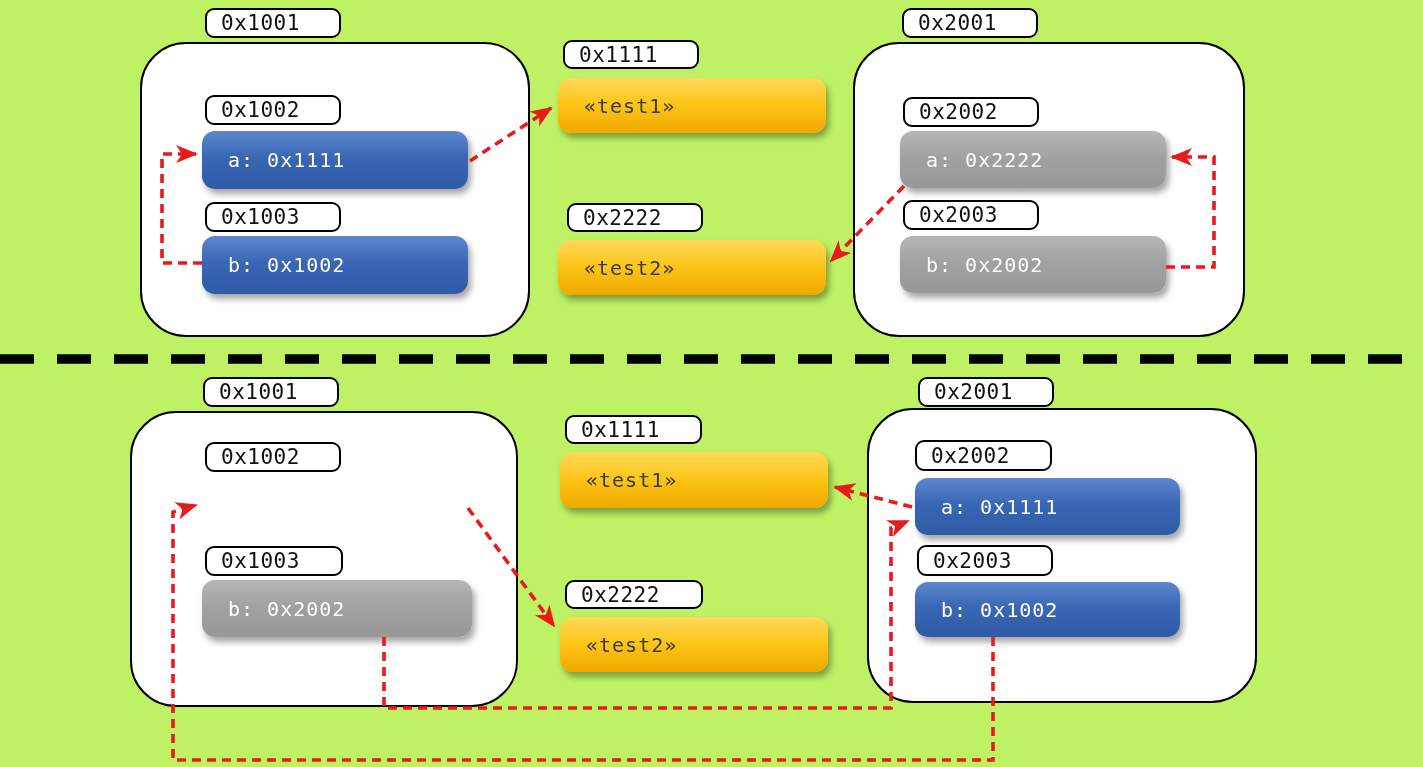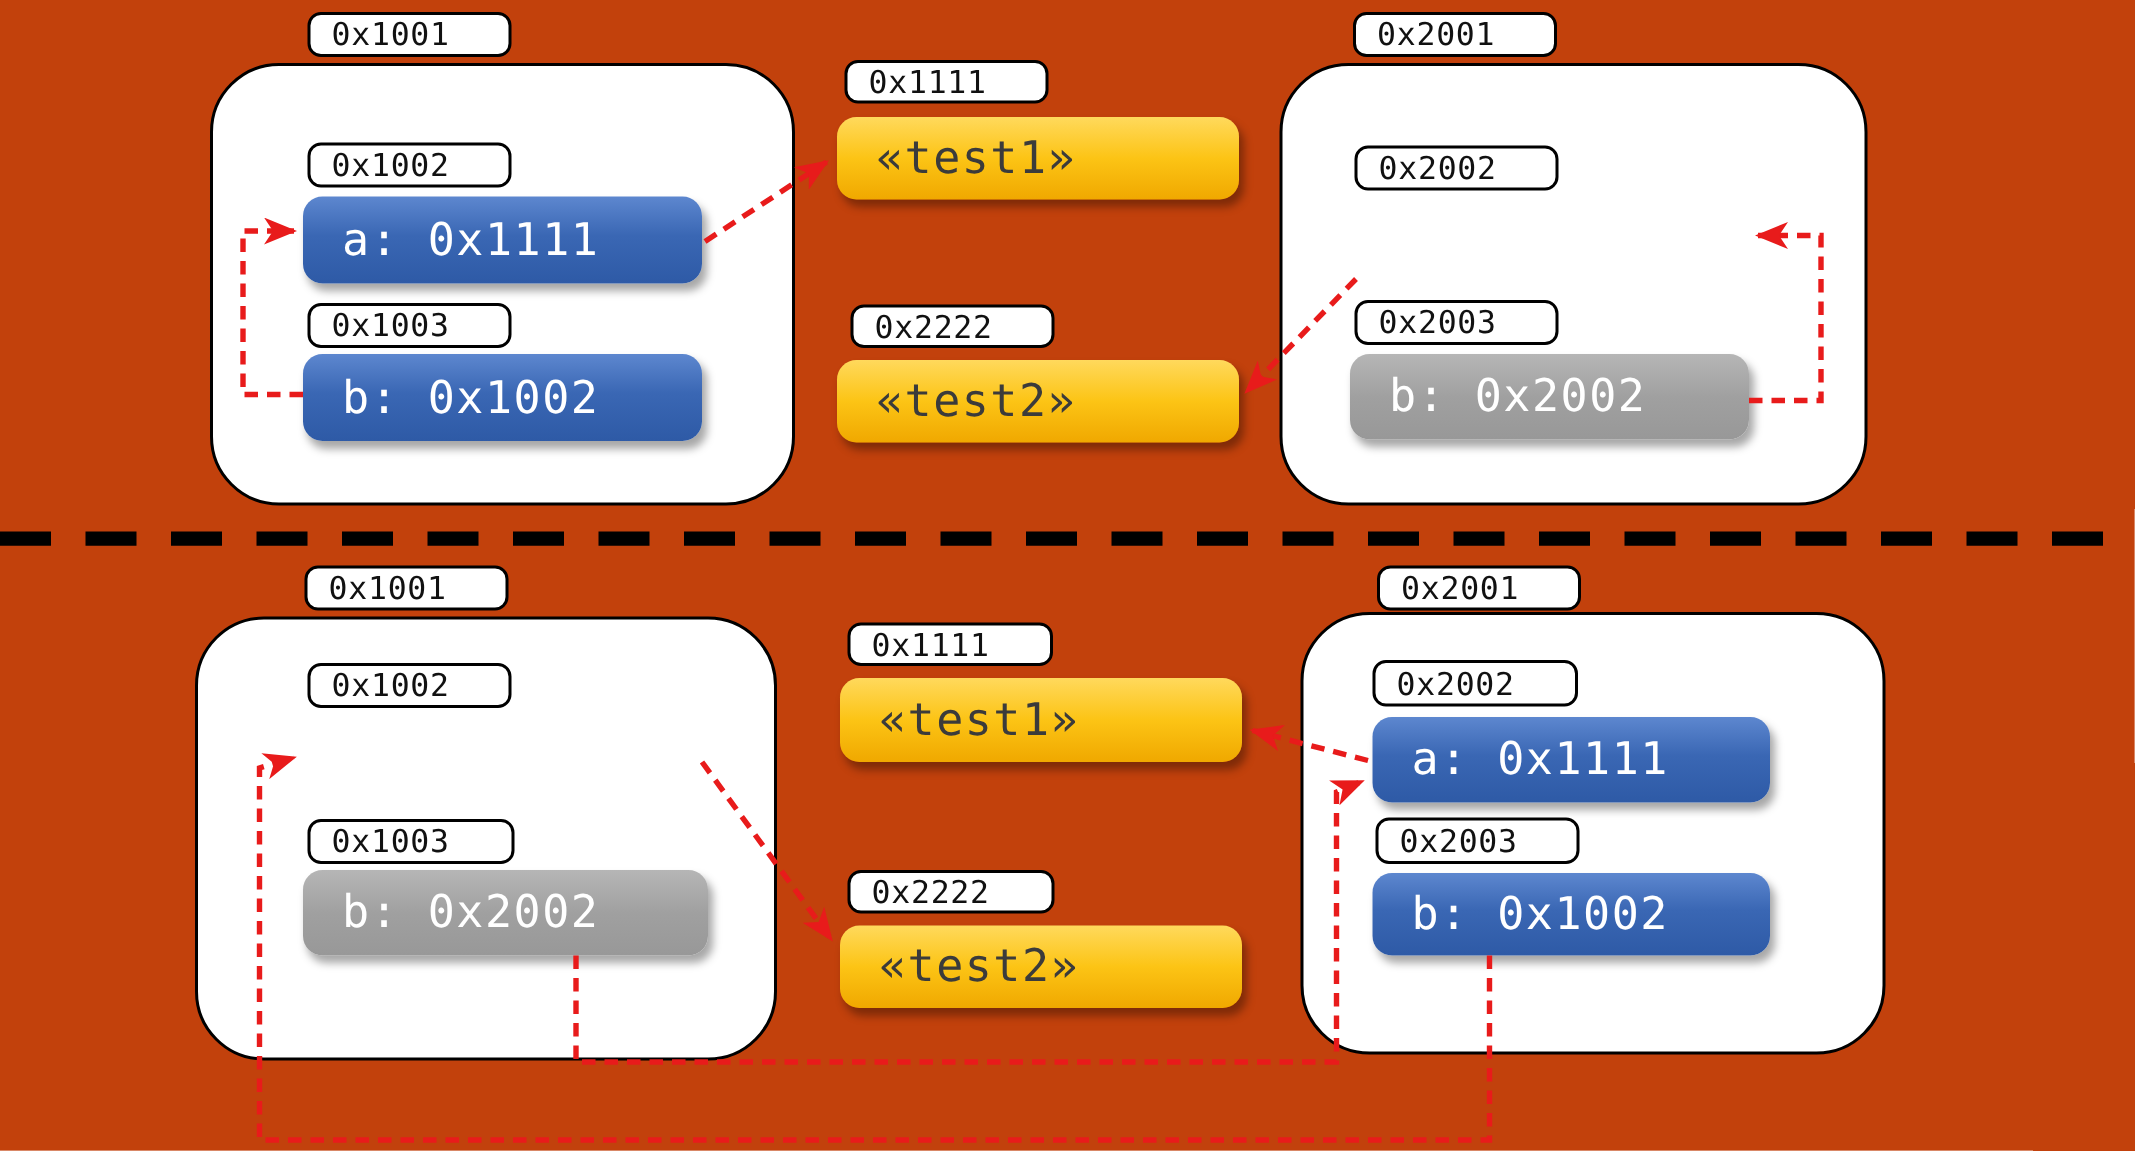--- a/index.html
+++ b/index.html
@@ -1,30 +1,30 @@
 <!DOCTYPE html>
 <html><head>
 <meta charset="utf-8">
 <style>
   * { margin: 0; padding: 0; box-sizing: border-box; }
   html, body { background: #ffffff; }
   body { width: 1423px; height: 767px; overflow: hidden;
          font-family: "DejaVu Sans Mono", "Liberation Mono", monospace; }
-  .canvas { position: relative; width: 1423px; height: 767px; background: #c2410c; }
+  .canvas { position: relative; width: 1423px; height: 767px; background: #bef264; }
 
   .frame { position: absolute; border: 2.5px solid #000; border-radius: 46px;
            background: #fff; z-index: 1; }
 
   .tag { position: absolute; background: #fff; border: 2.3px solid #000;
          border-radius: 9px; z-index: 3; display: flex; align-items: center;
          padding-left: 14px; font-size: 21px; color: #111; letter-spacing: 0.5px; }
 
   .slot { position: absolute; border-radius: 13px; z-index: 2;
           display: flex; align-items: center; padding-left: 26px;
-          font-size: 30px; letter-spacing: 1px;
+          font-size: 20px; letter-spacing: 1px;
           box-shadow: 3px 5px 6px rgba(0,0,0,0.35); }
   .slot.blue   { background: linear-gradient(180deg, #5d87cf 0%, #3a67b4 45%, #2e5aa6 100%);
                  color: #ffffff; }
   .slot.gray   { background: linear-gradient(180deg, #b6b6b6 0%, #a0a0a0 50%, #989898 100%);
                  color: #ffffff; }
   .slot.yellow { background: linear-gradient(180deg, #ffd95c 0%, #fcc415 50%, #f0a800 100%);
                  color: #3b3b3b; }
 
   .overlay { position: absolute; left: 0; top: 0; z-index: 5; pointer-events: none; }
 
@@ -46,20 +46,21 @@
   <div class="slot blue" style="left:202px; top:236px; width:266px; height:58px">b: 0x1002</div>
 
   <div class="tag" style="left:563px; top:40px; width:136px; height:29px">0x1111</div>
   <div class="slot yellow" style="left:558px; top:78px; width:268px; height:55px">«test1»</div>
   <div class="tag" style="left:567px; top:203px; width:136px; height:29px">0x2222</div>
   <div class="slot yellow" style="left:558px; top:240px; width:268px; height:55px">«test2»</div>
 
   <div class="frame" style="left:853px; top:42px; width:392px; height:295px"></div>
   <div class="tag" style="left:902px; top:8px; width:136px; height:30px">0x2001</div>
   <div class="tag" style="left:903px; top:97px; width:136px; height:30px">0x2002</div>
+  <div class="slot gray" style="left:900px; top:131px; width:266px; height:57px">a: 0x2222</div>
   <div class="tag" style="left:903px; top:200px; width:136px; height:30px">0x2003</div>
   <div class="slot gray" style="left:900px; top:236px; width:266px; height:57px">b: 0x2002</div>
 
   <div class="frame" style="left:130px; top:411px; width:388px; height:296px"></div>
   <div class="tag" style="left:203px; top:377px; width:136px; height:30px">0x1001</div>
   <div class="tag" style="left:205px; top:442px; width:136px; height:30px">0x1002</div>
   <div class="tag" style="left:205px; top:546px; width:138px; height:30px">0x1003</div>
   <div class="slot gray" style="left:202px; top:580px; width:270px; height:57px">b: 0x2002</div>
 
   <div class="tag" style="left:565px; top:415px; width:137px; height:29px">0x1111</div>

